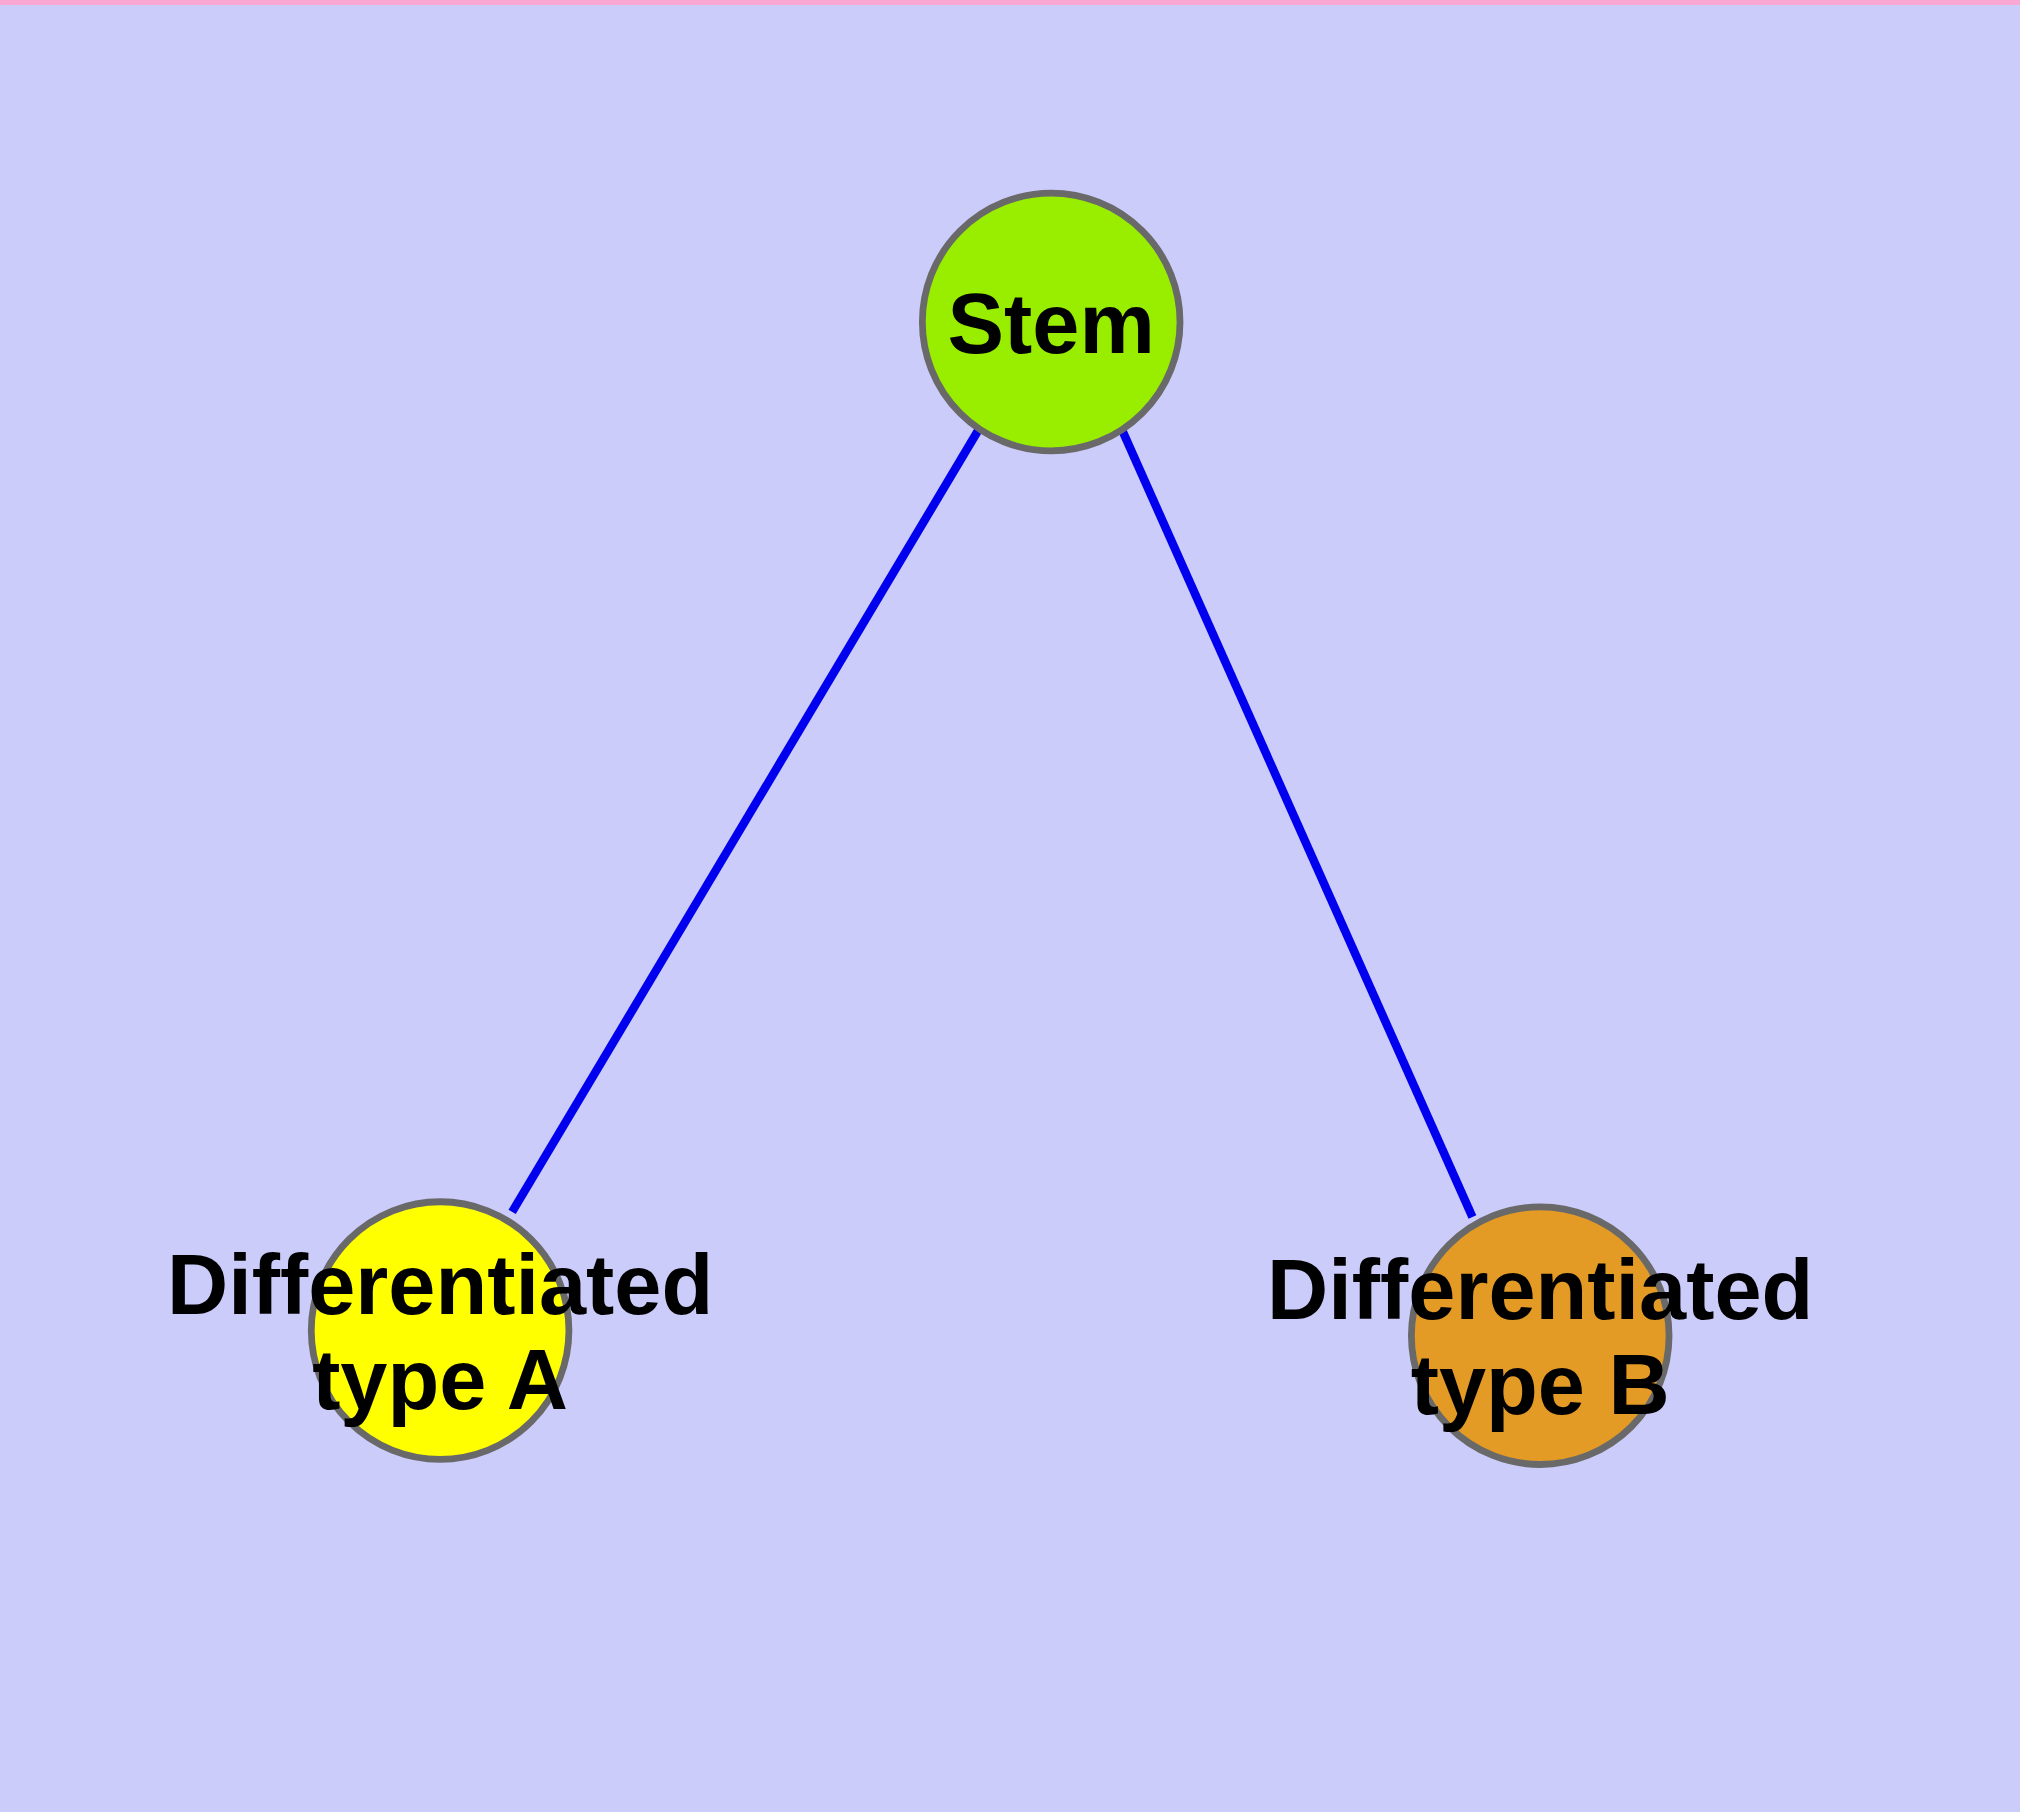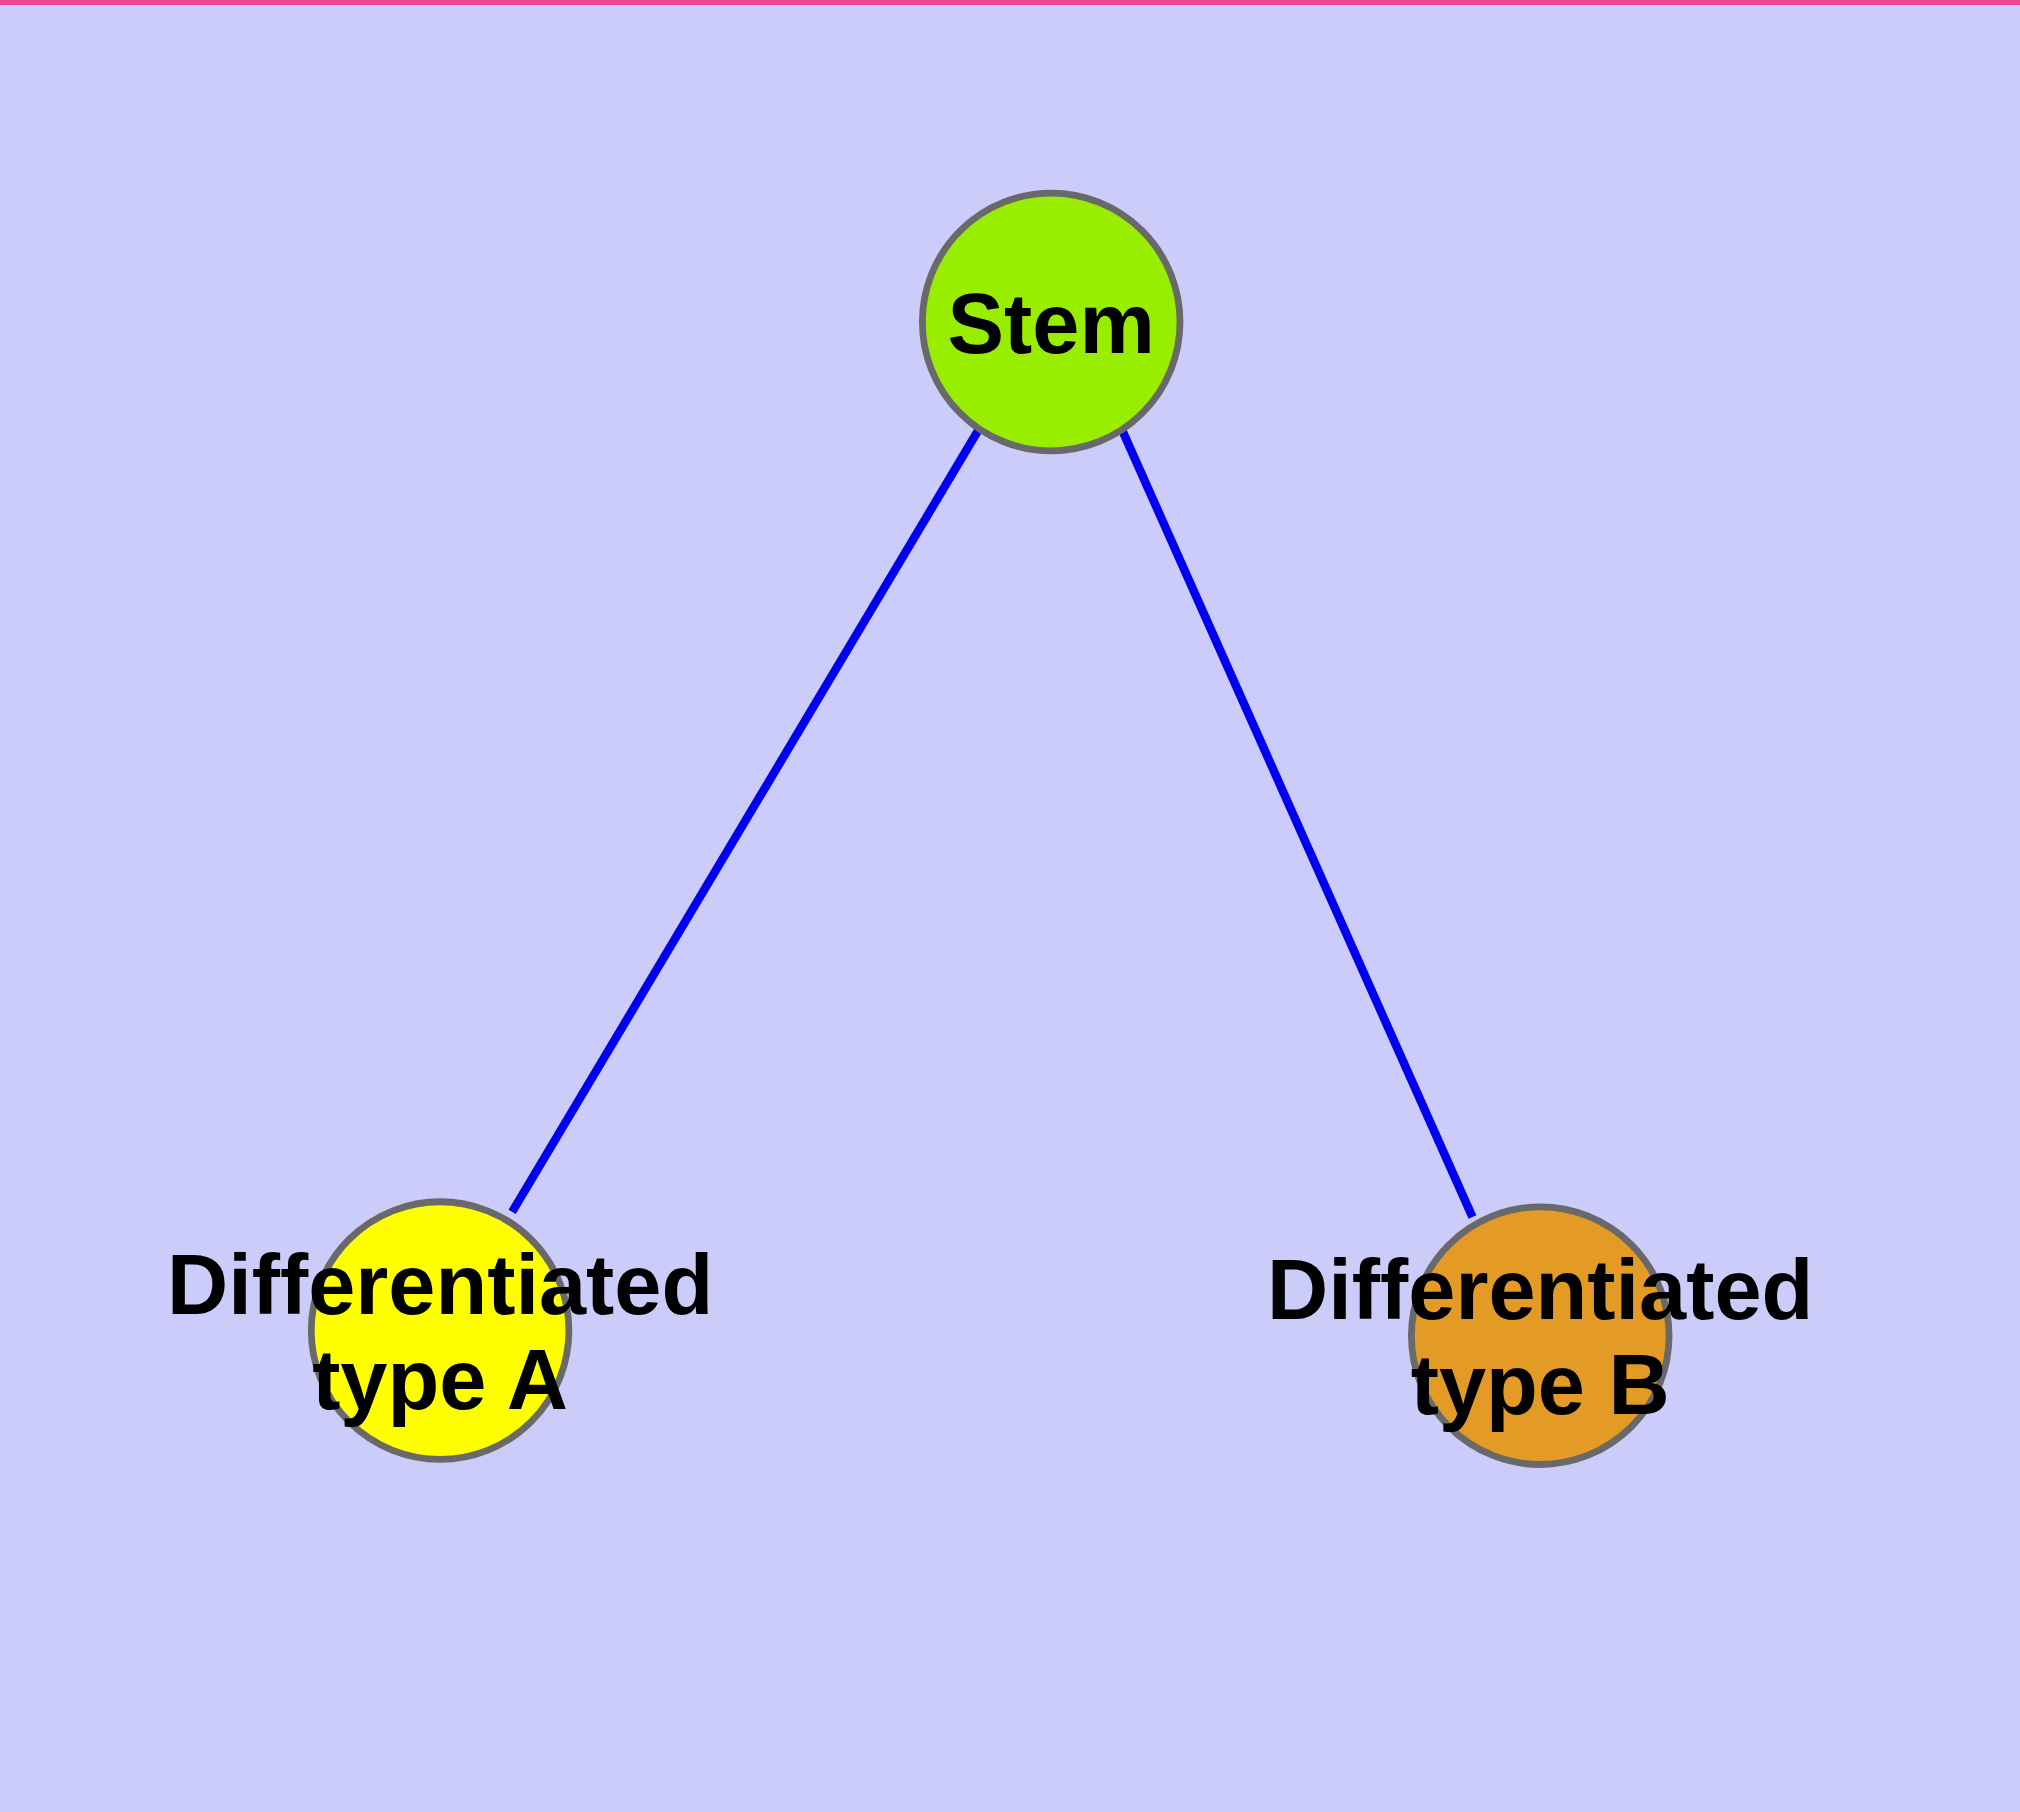--- a/index.html
+++ b/index.html
@@ -5,21 +5,21 @@
   html, body {
     margin: 0;
     padding: 0;
     background: #ffffff;
   }
   #stage {
     position: relative;
     width: 2021px;
     height: 1812px;
     overflow: hidden;
-    background: #ec4899;
+    background: #f9a8d4;
     font-family: "Liberation Sans", sans-serif;
   }
   #canvas {
     position: absolute;
     left: 0;
     top: 5.1px;
     width: 2021px;
     height: 1807px;
     background: #ccccfa;
   }

